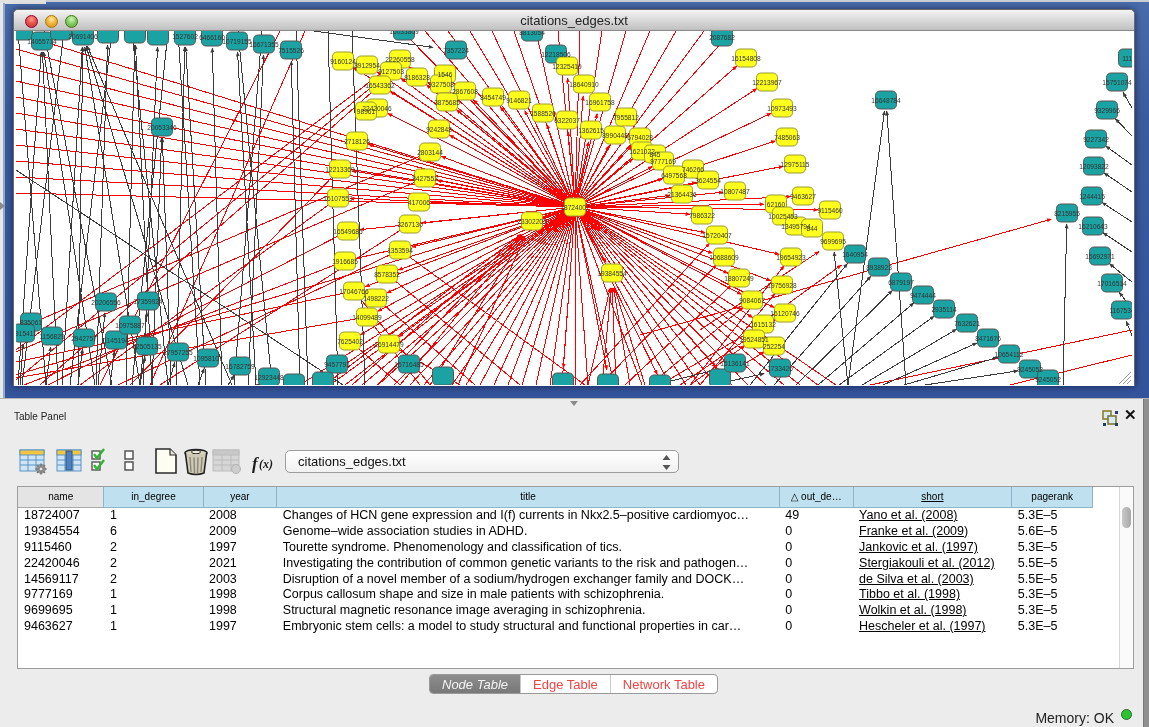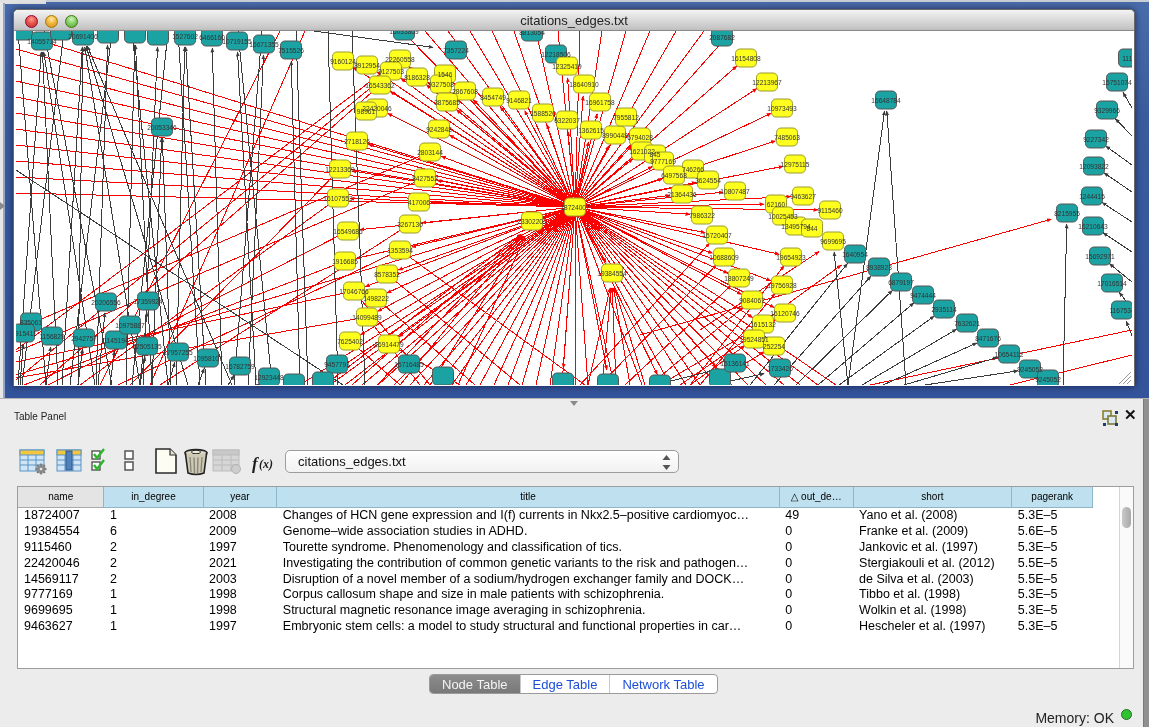--- a/index.html
+++ b/index.html
@@ -24,26 +24,26 @@
 #rstrip { position:absolute; left:1143px; top:399px; width:6px; height:328px; background:#909090; border-left:1px solid #7a7a7a; }
 #toolrow { position:absolute; left:14px; top:444px; width:1120px; height:34px; }
 #combo { position:absolute; left:285px; top:450px; width:394px; height:23px; background:linear-gradient(#ffffff,#f1f1f1); border:1px solid #9d9d9d; border-radius:5px; font-size:13px; color:#111; line-height:21px; padding-left:12px; }
 #tablebox { position:absolute; left:17px; top:486px; width:1117px; height:183px; background:#fff; border:1px solid #9d9d9d; overflow:hidden; }
 table { border-collapse:collapse; table-layout:fixed; width:1101px; font-size:12.5px; color:#000; }
 td,th { box-sizing:border-box; }
 th { background:#bfe0ee; border-left:1px solid #8fb6c8; border-bottom:1px solid #8fb6c8; font-weight:normal; font-size:10px; height:20px; padding:0; }
 th.c1 { background:#e4e4e4; border-left:none; border-bottom:1px solid #aaa; }
 td { height:15.9px; padding:0 0 0 6px; white-space:nowrap; overflow:hidden; }
 .c1 { width:85px; } .c2 { width:98px;margin-top:28px; } .c3 { width:73px; } .c4 { width:497px;margin-left:45px; }
-.c5 { width:73px; } .c6 { width:157px; } .c7 { width:80px; } .c8 { width:26px; }
+.c5 { width:73px; } .c6 { width:157px;text-decoration:underline; } .c7 { width:80px; } .c8 { width:26px; }
 #vscroll { position:absolute; left:1119px; top:487px; width:14px; height:181px; background:#fafafa; border-left:1px solid #d5d5d5; }
 #vthumb { position:absolute; left:2px; top:20px; width:9px; height:21px; background:linear-gradient(90deg,#c9c9c9,#a8a8a8); border-radius:5px; }
 #tabs { position:absolute; left:429px; top:674px; height:20px; display:flex; border:1px solid #9a9a9a; border-radius:4px; overflow:hidden; background:#fff; }
-.tab { font-size:13px; line-height:19px; padding:0 12px; color:#1d4ed8; border-left:1px solid #c8c8c8; }
-.tab.first { border-left:none; background:linear-gradient(#8d8d8d,#787878); color:#f4f4f4; }
+.tab { font-size:13px; line-height:19px; padding:0 12px; color:#ef4444; border-left:1px solid #c8c8c8; }
+.tab.first { border-left:none; background:linear-gradient(#8d8d8d,#787878); color:#f4f4f4;font-style:italic; }
 #mem { position:absolute; right:35px; top:710px; font-size:14px; color:#222; }
 #memdot { position:absolute; left:1121px; top:709px; width:11px; height:11px; border-radius:50%; background:#2fc32f; border:1px solid #2a6b2a; }
 </style></head>
 <body>
 <div id="desk"></div>
 <div id="topline"></div>
 <div id="tlcorner"></div>
 <div id="lstrip"></div>
 <div id="lstrip2"></div>
 <div id="ldiv"></div>

